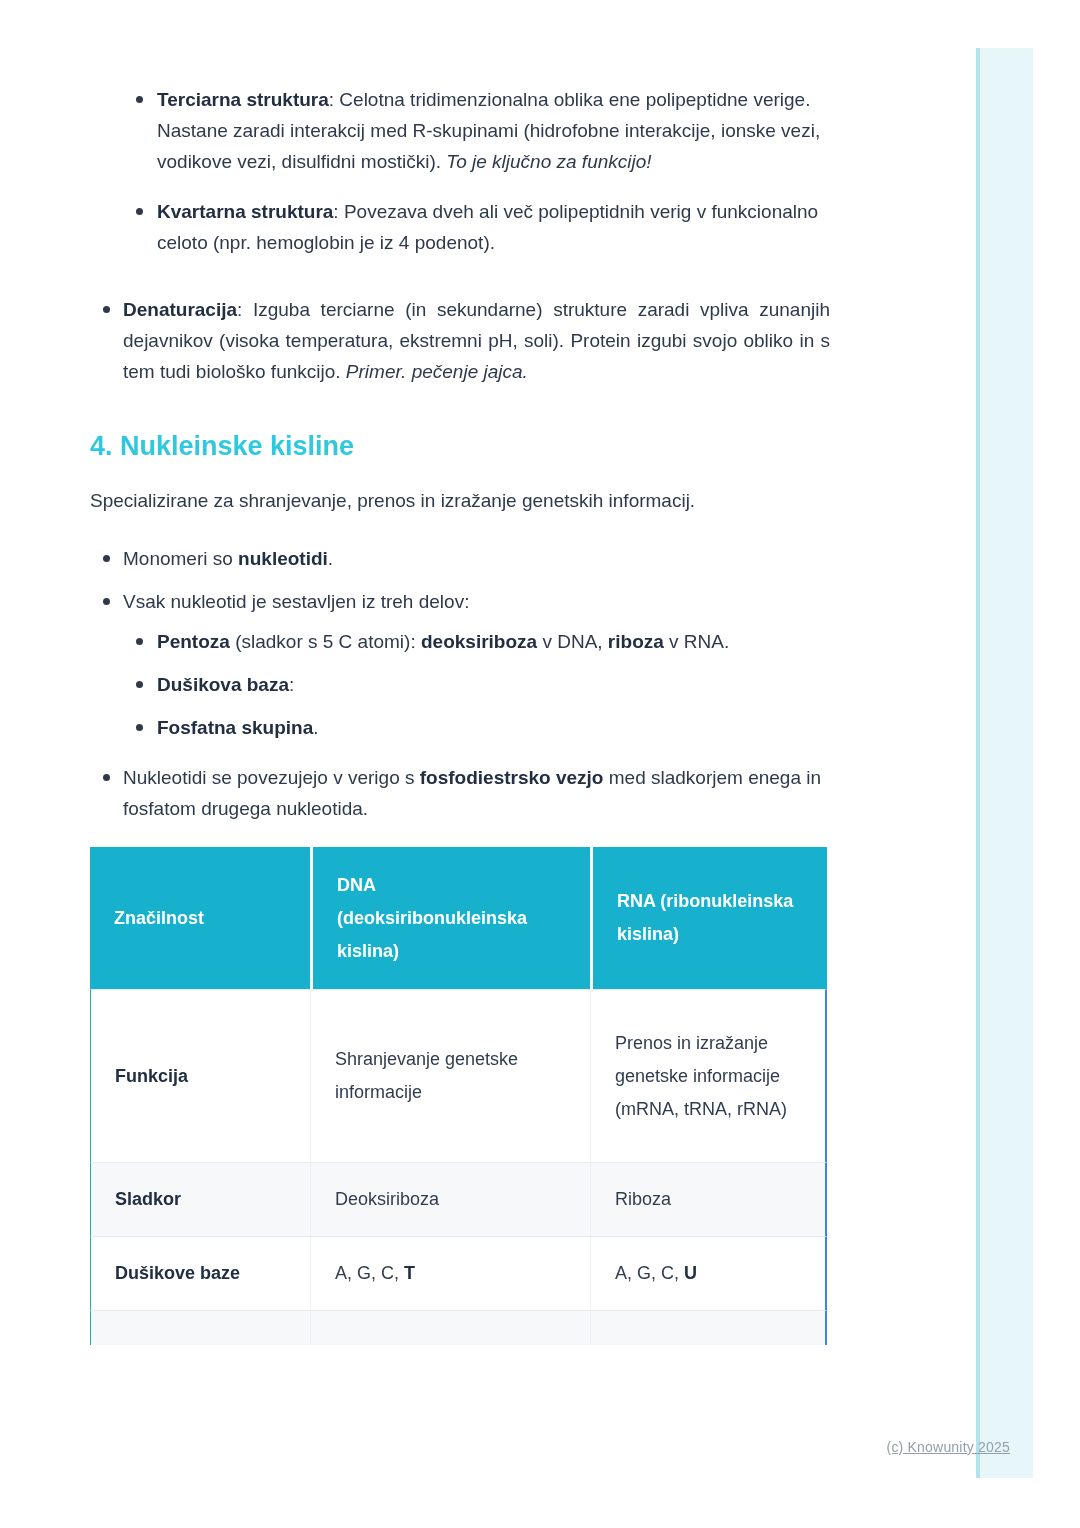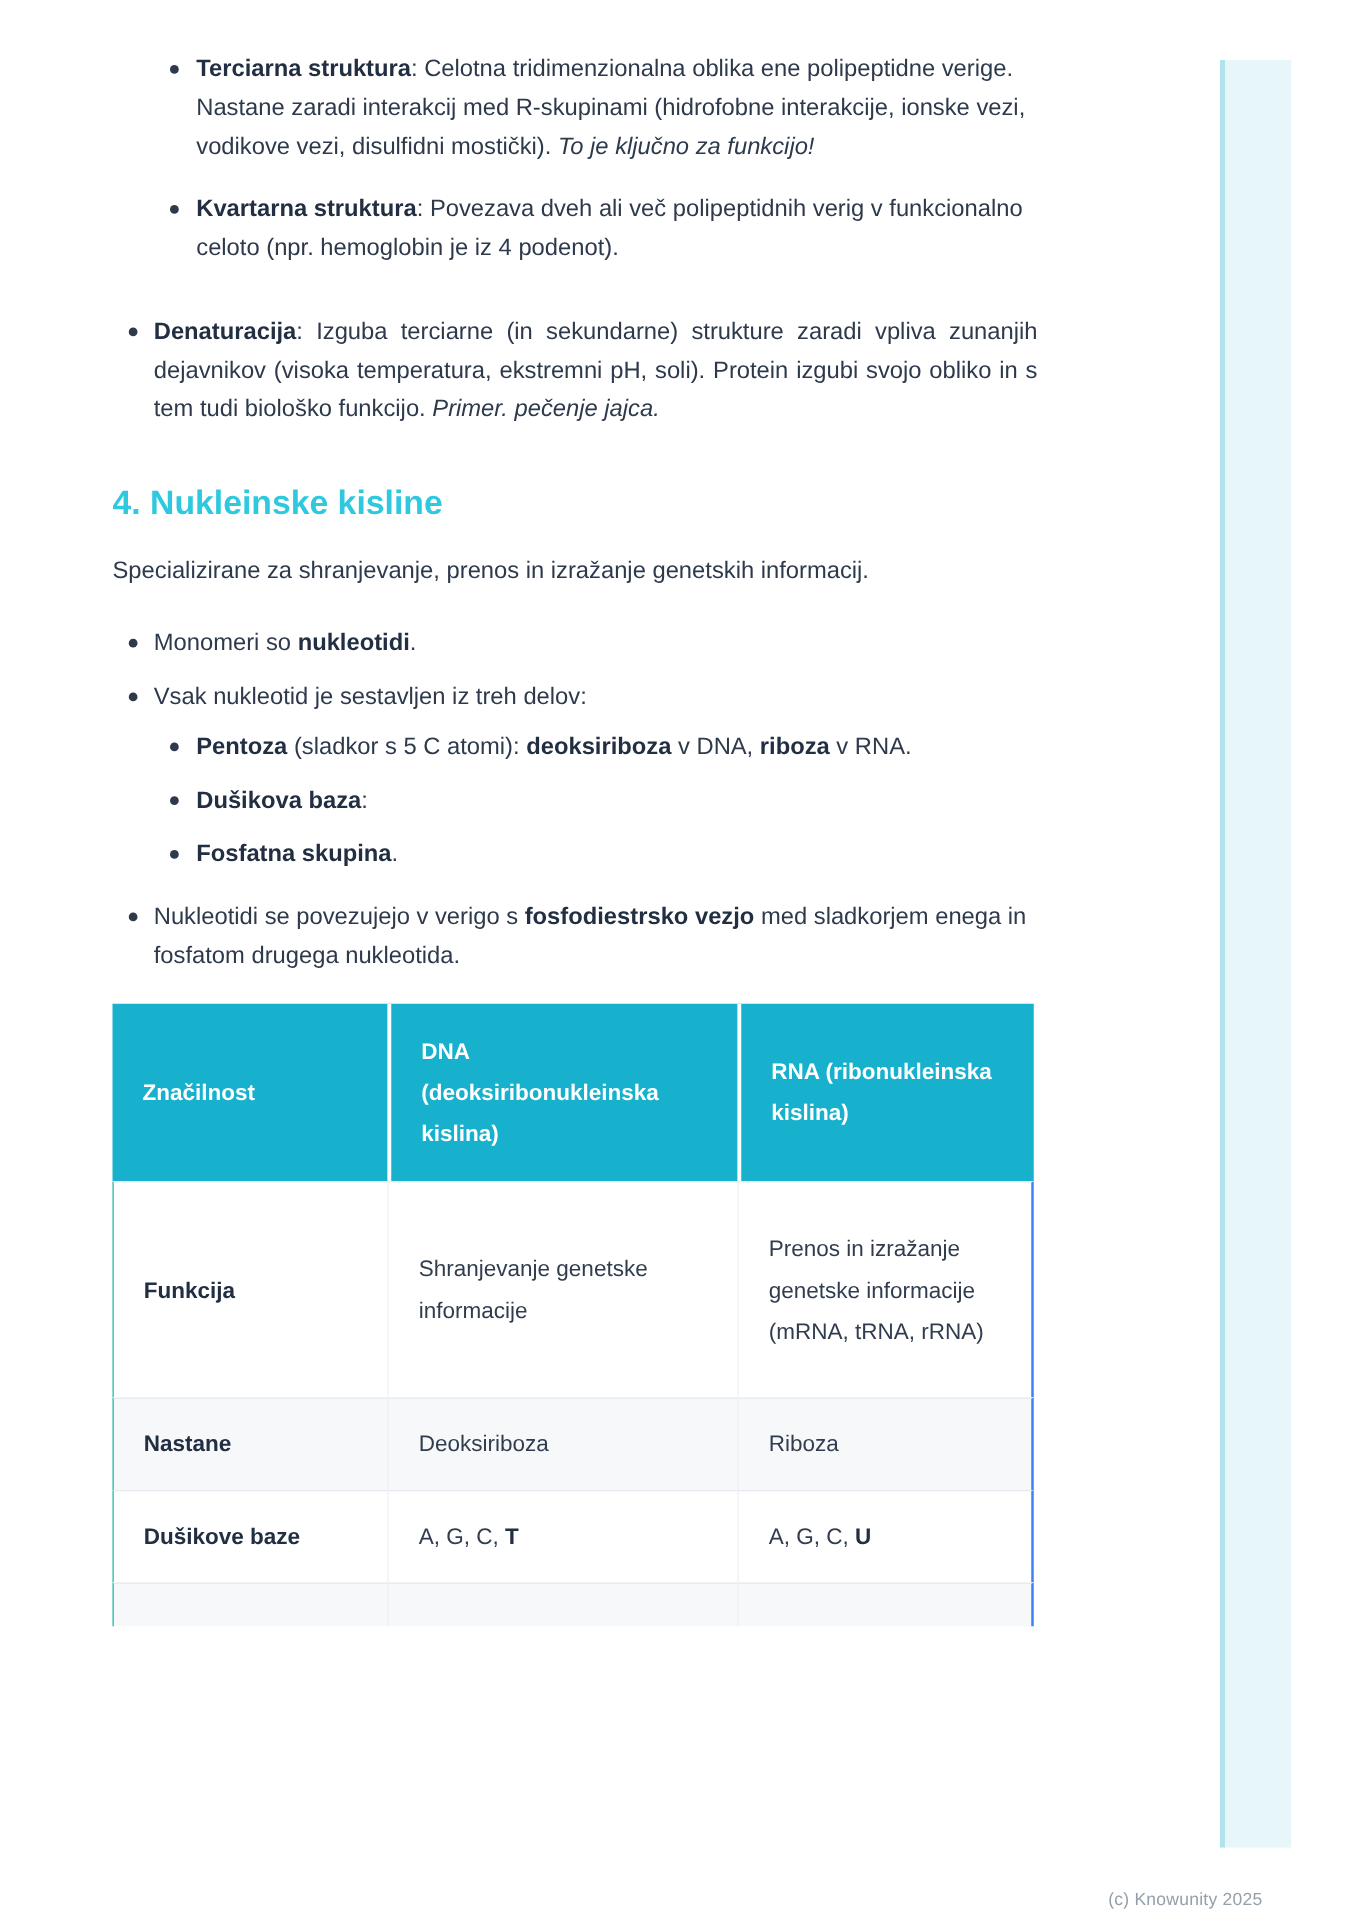--- a/index.html
+++ b/index.html
@@ -10,21 +10,21 @@
     background: #ffffff;
     overflow: hidden;
     font-family: "Liberation Sans", sans-serif;
     color: #2e3a4c;
   }
   .content {
     position: absolute;
     left: 90px;
     top: 0;
     width: 740px;
-    padding-top: 40px;
+    padding-top: 84px;
     font-size: 19px;
     line-height: 31px;
   }
   b { color: #222f42; }
   i { }
   ul { list-style: none; margin: 0; padding: 0; }
   li { position: relative; }
   
   .l1 > li { padding-left: 33px; }
   .l1 > li::before {
@@ -105,27 +105,28 @@
     position: absolute;
     left: 976px;
     top: 48px;
     width: 53px;
     height: 1430px;
     background: #e6f6f9;
     border-left: 4px solid #b2e3ec;
   }
   .footer-copyright {
     position: absolute;
-    top: 1510px;
+    top: 1438px;
     right: 70px;
     font-size: 14px;
     line-height: 18px;
     color: #93a0ab;
     z-index: 2;
     letter-spacing: 0.2px;
+    text-decoration: underline;
   }
 </style>
 </head>
 <body>
 
 <div class="page">
 
   <div class="side-stripe"></div>
 
   <div class="content">
@@ -190,21 +191,21 @@
           <th>RNA (ribonukleinska kislina)</th>
         </tr>
       </thead>
       <tbody>
         <tr class="row-funkcija">
           <td class="row-label">Funkcija</td>
           <td><span>Shranjevanje genetske informacije</span></td>
           <td><span>Prenos in izražanje genetske informacije (mRNA, tRNA, rRNA)</span></td>
         </tr>
         <tr class="row-sladkor alt">
-          <td class="row-label">Nastane</td>
+          <td class="row-label">Sladkor</td>
           <td><span>Deoksiriboza</span></td>
           <td><span>Riboza</span></td>
         </tr>
         <tr class="row-baze">
           <td class="row-label">Dušikove baze</td>
           <td><span>A, G, C, </span><b>T</b></td>
           <td><span>A, G, C, </span><b>U</b></td>
         </tr>
         <tr class="row-partial alt">
           <td></td>

